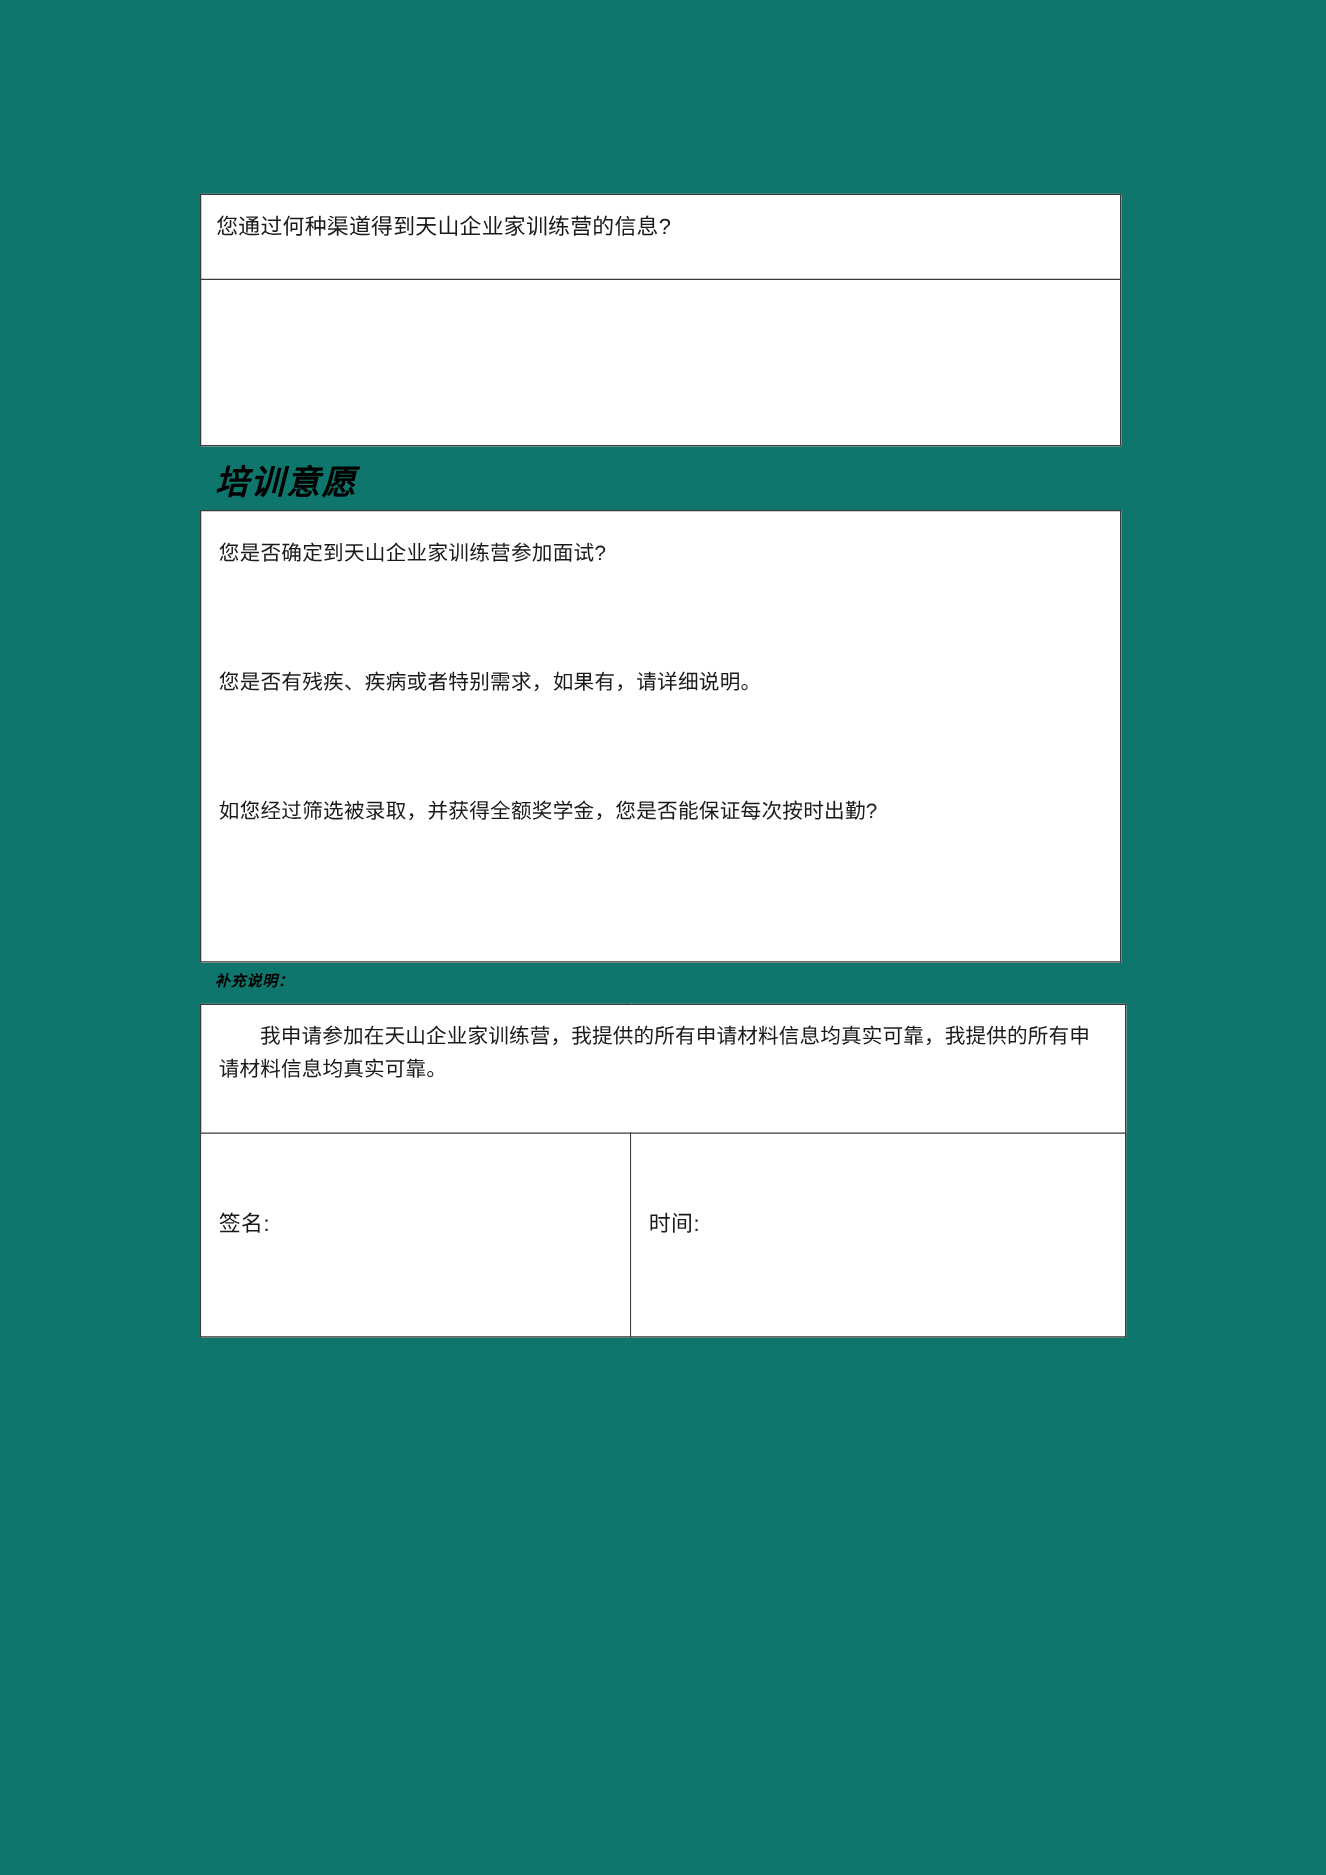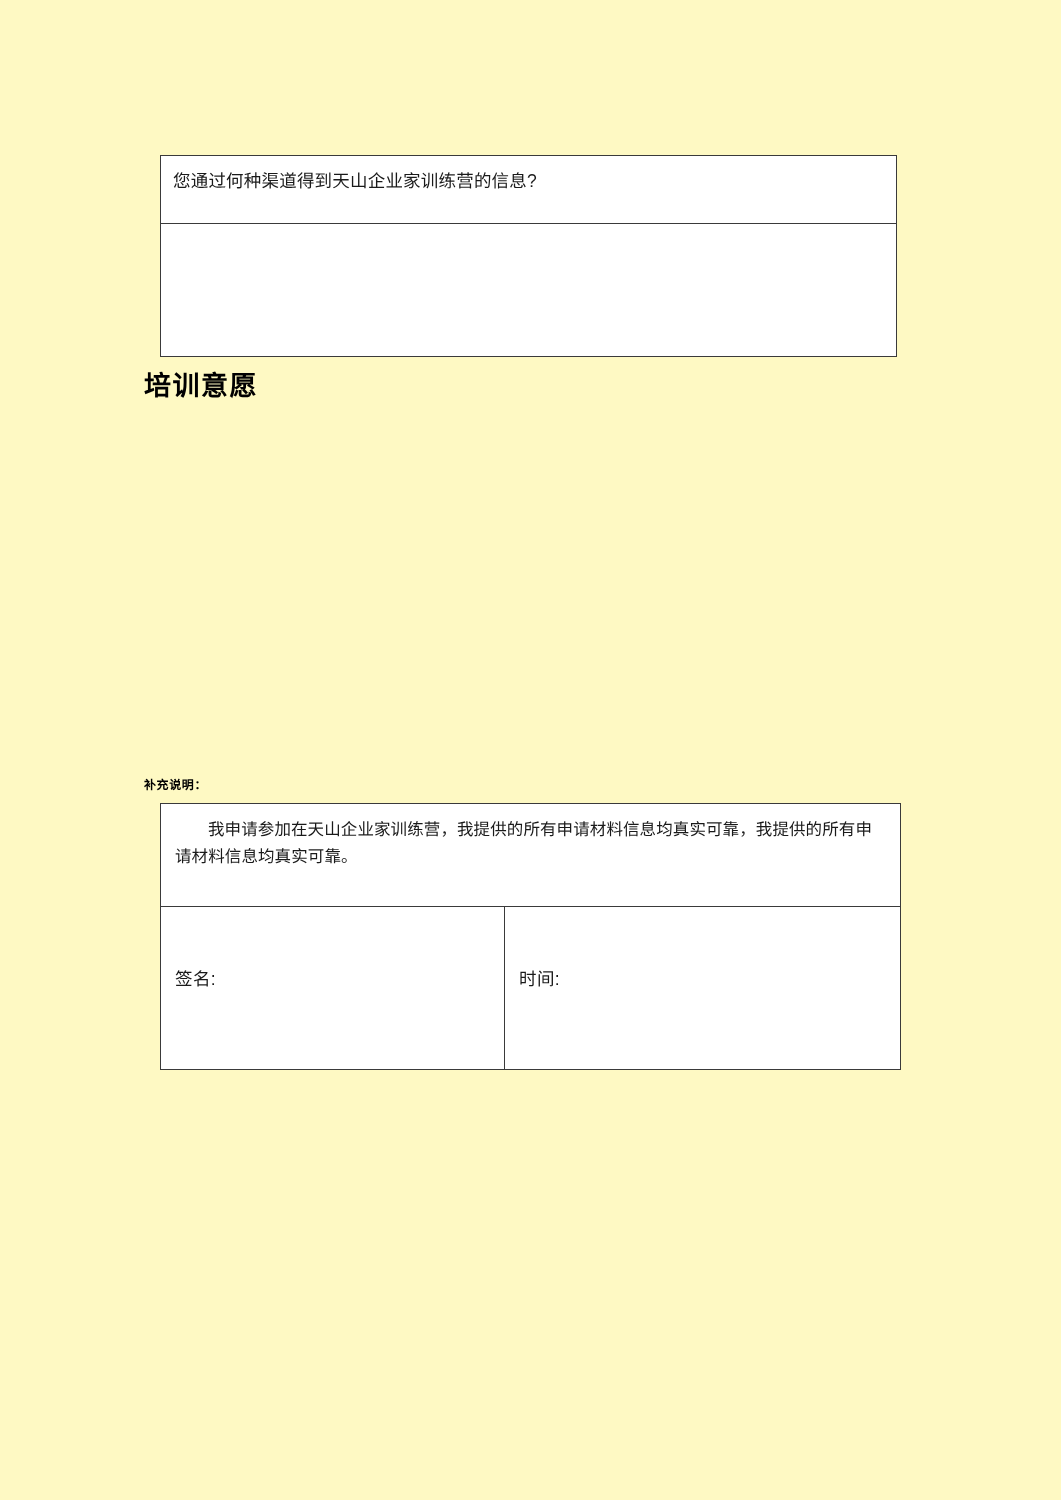--- a/index.html
+++ b/index.html
@@ -13,21 +13,21 @@
     height: 1500px;
     position: relative;
     font-family: "Liberation Sans", "DejaVu Sans", sans-serif;
     color: #1a1a1a;
     -webkit-font-smoothing: antialiased;
   }
 
   .page {
     position: absolute;
     inset: 0;
-    background: #fef9c3;
+    background: #0f766e;
   }
 
   
   .form-table {
     position: absolute;
     border-collapse: collapse;
     table-layout: fixed;
     background: #ffffff;
   }
   .form-table td {
@@ -53,24 +53,25 @@
   .q-text {
     font-size: 17.5px;
     line-height: 1.45;
     letter-spacing: 0.2px;
     color: #1a1a1a;
   }
 
   
   .section-heading {
     position: absolute;
-    left: 144px;
+    left: 172px;
     font-family: "Liberation Serif", "DejaVu Serif", serif;
     font-weight: bold;
     color: #000000;
+    font-style: italic;
   }
   #willingness-heading {
     top: 364px;
     font-size: 27px;
     letter-spacing: 1.5px;
   }
 
   
   #willingness-table {
     left: 160px;
@@ -152,20 +153,31 @@
       <tr>
         <td class="ans-cell">
           <div class="q-text"></div>
         </td>
       </tr>
     </tbody>
   </table>
 
   <div id="willingness-heading" class="section-heading">培训意愿</div>
 
+  <table id="willingness-table" class="form-table">
+    <tbody>
+      <tr>
+        <td class="multi-cell">
+          <p class="sub-q">您是否确定到天山企业家训练营参加面试?</p>
+          <p class="sub-q">您是否有残疾、疾病或者特别需求，如果有，请详细说明。</p>
+          <p class="sub-q">如您经过筛选被录取，并获得全额奖学金，您是否能保证每次按时出勤?</p>
+        </td>
+      </tr>
+    </tbody>
+  </table>
 
   <div id="supplement-heading" class="section-heading">补充说明：</div>
 
   <table id="declaration-table" class="form-table">
     <colgroup>
       <col style="width:344px">
       <col style="width:396px">
     </colgroup>
     <tbody>
       <tr>

